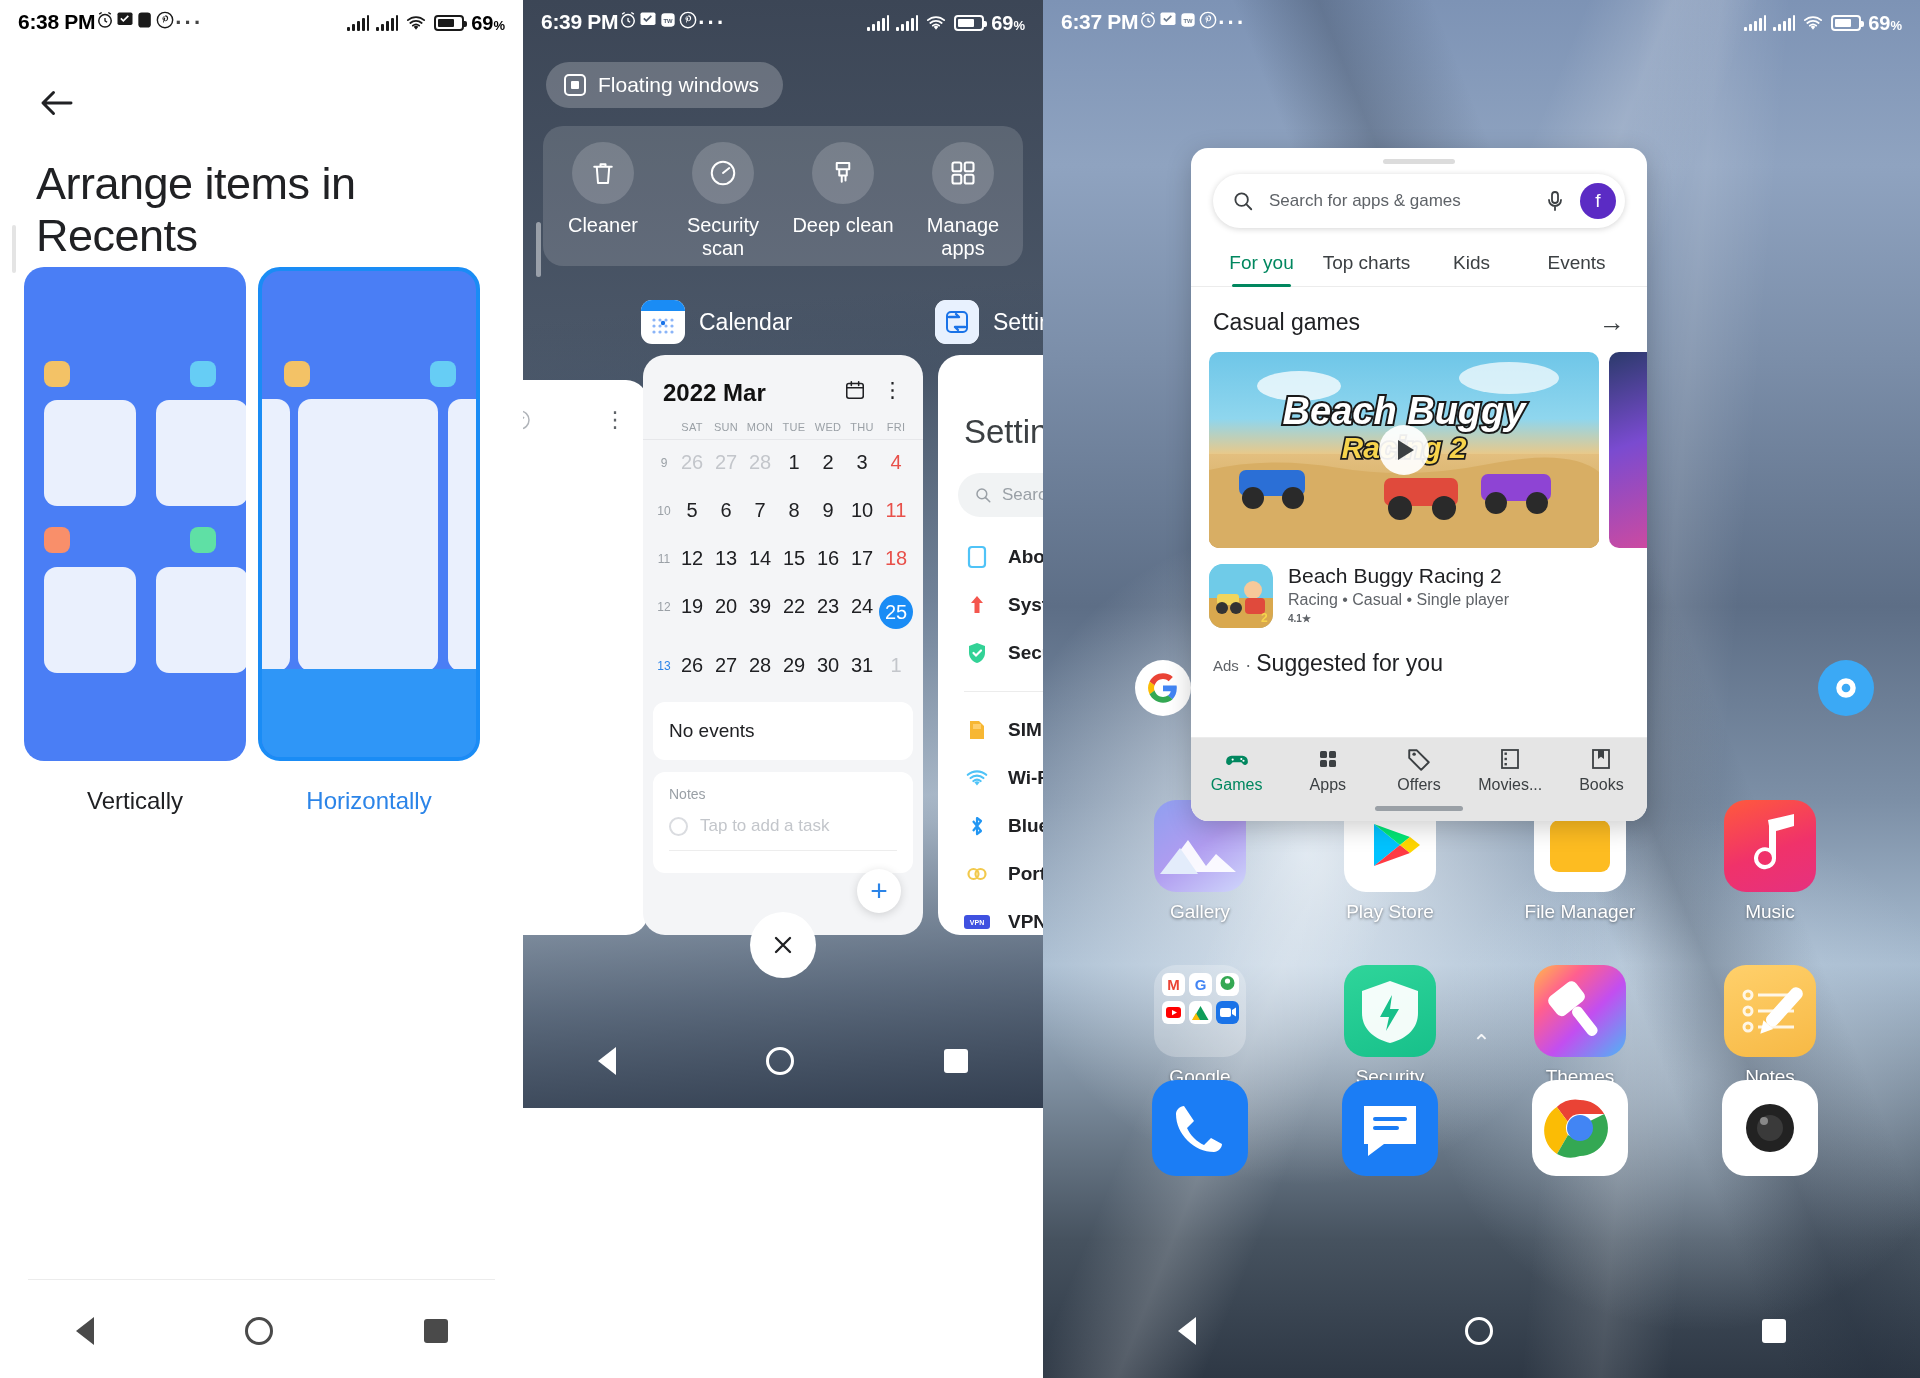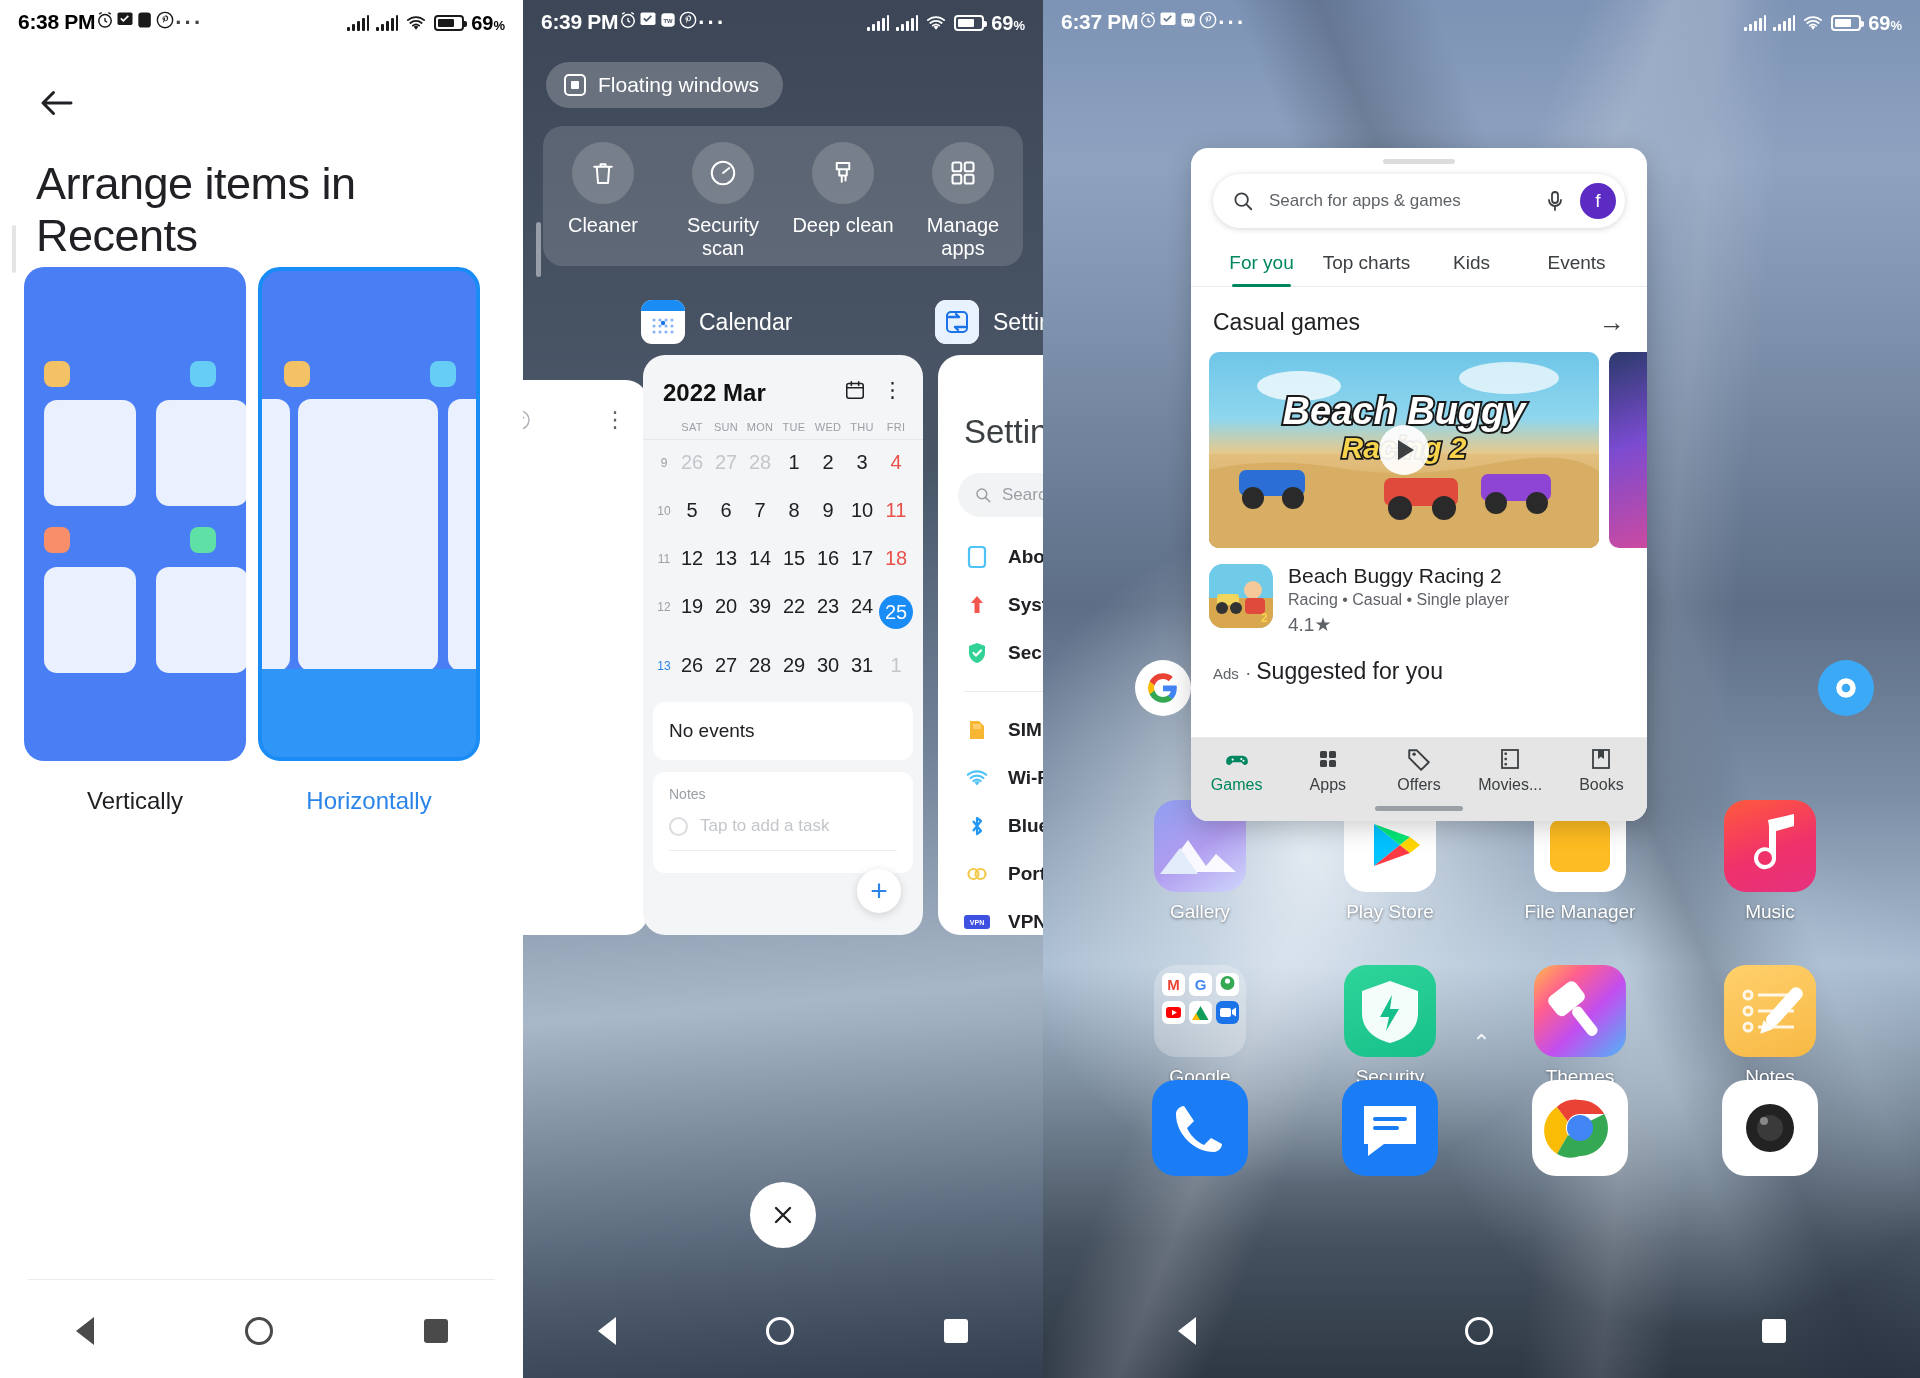--- a/index.html
+++ b/index.html
@@ -54,21 +54,21 @@
   .lbl.active { color:#2b84e8; }
   .lbl.pad { margin-left: 12px; }
 
   .divider1 { position:absolute; left:28px; right:28px; bottom: 98px; height:1px; background:#ececec;}
   .navbar { position:absolute; bottom:0; left:0; right:0; height:95px; display:flex; align-items:center; justify-content:space-around;}
   .nav-back { width:0;height:0;border-top:14px solid transparent;border-bottom:14px solid transparent;border-right:18px solid #4a4a4a;}
   .nav-home { width:28px;height:28px;border:3px solid #4a4a4a;border-radius:50%;}
   .nav-rec { width:24px;height:24px;background:#4a4a4a;border-radius:3px;}
 
   
-  .panel2 { width: 520px; height: 1378px; position: relative; flex: 0 0 520px; overflow: hidden;
+  .panel2 { width: 520px; height: 1108px; position: relative; flex: 0 0 520px; overflow: hidden;
     background: linear-gradient(180deg,#3d4a5c 0%,#465263 42%, #5c6878 60%, #7d8796 100%); }
   .p2-wall { position:absolute; inset:0;
     background:
       linear-gradient(175deg, rgba(40,52,70,.0) 0%, rgba(40,52,70,.0) 28%, rgba(60,75,95,.4) 35%, rgba(120,140,165,.55) 55%, rgba(190,205,220,.6) 72%, rgba(90,105,125,.7) 88%, rgba(50,62,80,.95) 100%),
       linear-gradient(180deg,#3c4656 0%,#4a5667 30%,#6b7a8d 58%,#8a99ab 74%,#46525f 100%);
   }
   .p2-sb { position:relative; z-index:5; color:#fff; }
   .p2-sb .sig i { background:#fff; }
   .p2-sb .batt { border-color:#fff;} .p2-sb .batt::after{background:#fff;} .p2-sb .batt i{background:#fff;}
   .float-chip {
@@ -167,21 +167,21 @@
     background: linear-gradient(180deg,#6ec6e8 0%,#8fd6ee 34%,#e8c98a 52%,#d9a95c 72%,#c98f45 100%);}
   .ps-hero2 { width:70px; height:196px; border-radius:10px; flex:0 0 70px;
     background: linear-gradient(160deg,#2b3a6b 0%,#7a4bd0 45%,#d44a9c 100%);}
   .ps-play { position:absolute; left:50%; top:50%; transform:translate(-50%,-50%); width:50px;height:50px;border-radius:50%;background:rgba(255,255,255,.92);display:flex;align-items:center;justify-content:center;}
   .ps-play::after{content:'';width:0;height:0;border-top:10px solid transparent;border-bottom:10px solid transparent;border-left:16px solid #3c4043;margin-left:4px;}
   .ps-approw { display:flex; gap:15px; padding: 16px 18px 0; align-items:flex-start;}
   .ps-appic { width:64px;height:64px;border-radius:14px; flex:0 0 64px; overflow:hidden; position:relative;
     background: linear-gradient(170deg,#5ec8e8 0%,#8adcf0 38%,#e8b97a 56%,#d4913f 100%);}
   .ps-appname { font-size:21px; color:#202124; margin-bottom:3px;}
   .ps-appmeta { font-size:16px; color:#5f6368; margin-bottom:4px;}
-  .ps-apprate { font-size:19px; color:#5f6368;}
+  .ps-apprate { font-size:10px; color:#5f6368;font-weight:bold;}
   .ps-ads { padding: 22px 22px 0; font-size:23px; color:#202124;}
   .ps-ads b { font-size:15px; color:#5f6368; font-weight:400;}
   .ps-bottom { position:absolute; bottom:0; left:0;right:0; border-top:1px solid #ececec; background:#e5e5e5; padding-top:8px;}
   .ps-nav { display:flex; }
   .ps-nitem { flex:1; text-align:center; font-size:16px; color:#3c4043; }
   .ps-nitem.on { color:#01875f; }
   .ps-nico { height:26px; display:flex; align-items:center; justify-content:center; margin-bottom:4px;}
   .ps-gesture { width:88px;height:5px;background:#9aa0a6;border-radius:3px;margin:12px auto 10px;}
 
   .g-circ { position:absolute; z-index:6; width:56px;height:56px;border-radius:50%;background:#fff;display:flex;align-items:center;justify-content:center;}

